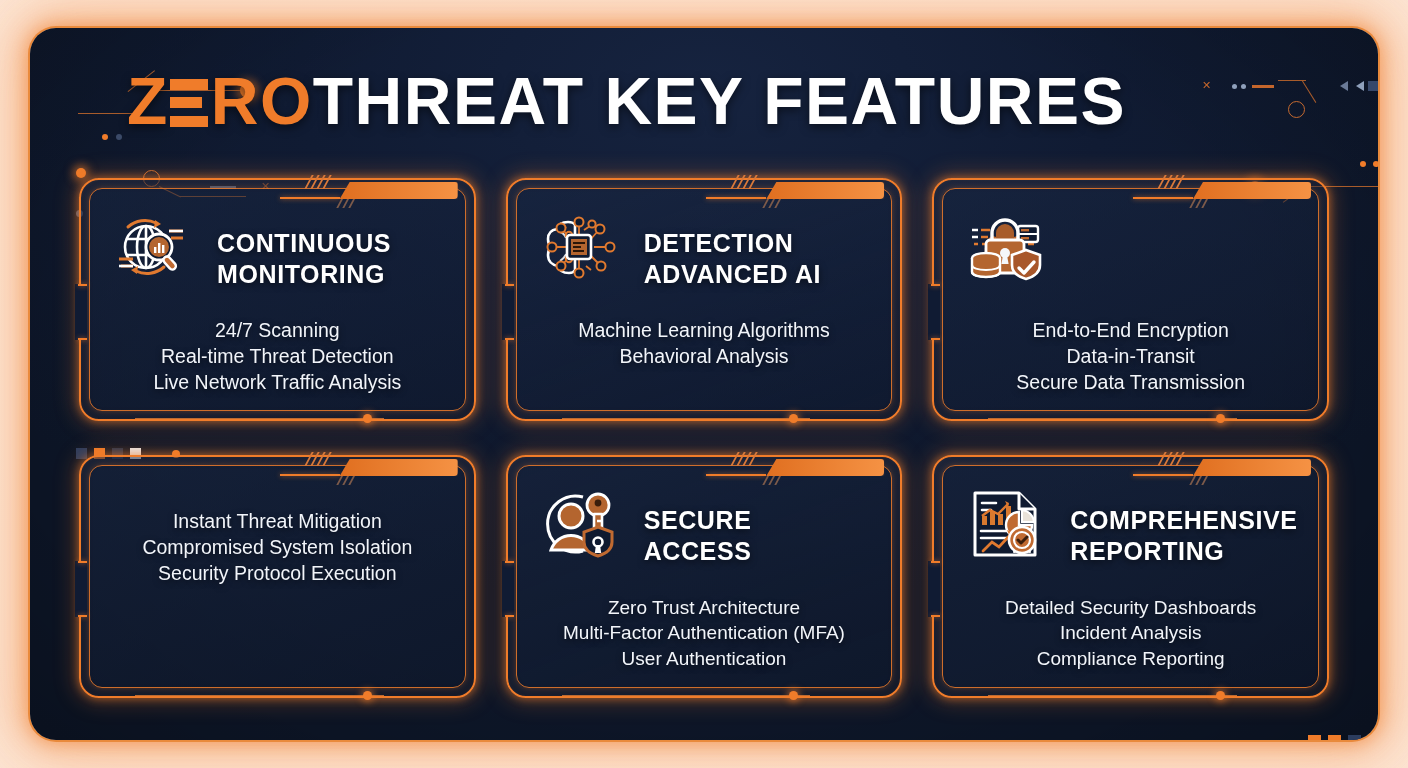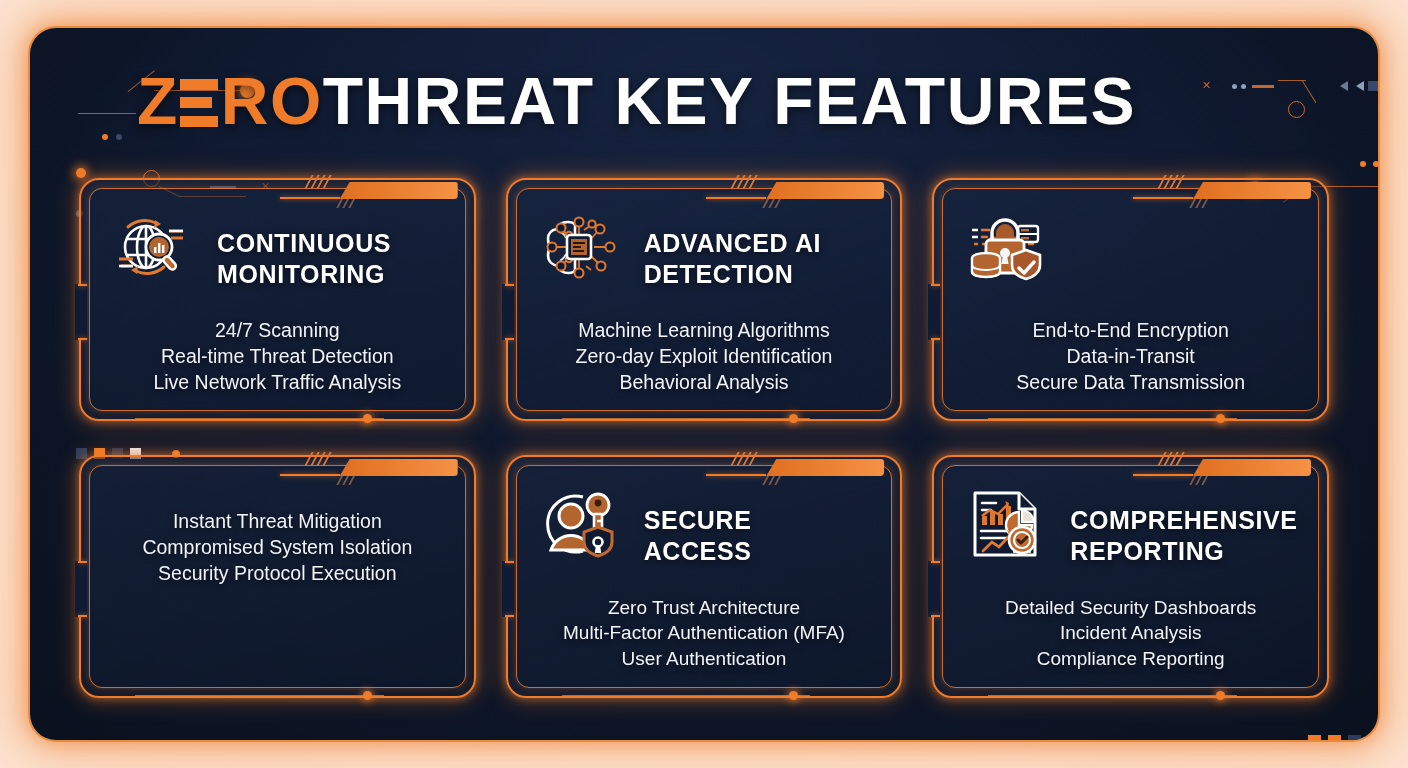--- a/index.html
+++ b/index.html
@@ -53,21 +53,21 @@
     content: "";
     position: absolute; inset: 0;
     border-radius: 26px;
     background: radial-gradient(ellipse 1000px 640px at 50% 45%, rgba(255,255,255,0) 55%, rgba(0,0,0,.30) 100%);
     pointer-events: none;
   }
 
   
   #header {
     position: absolute;
-    left: 16px; top: 40px;
+    left: 6px; top: 40px;
     width: 1181px;
     text-align: center;
     z-index: 6;
   }
 
   #title {
     font-size: 66px;
     font-weight: 700;
     letter-spacing: 1.5px;
     line-height: 1;
@@ -468,27 +468,26 @@
                 <rect x="29" y="29" width="24" height="24" rx="3" fill="#0f1a30" stroke="#ffffff" stroke-width="2.6"></rect>
                 <rect x="33" y="33" width="16" height="16" fill="#b4652f"></rect>
                 <g fill="#2a1508">
                   <rect x="35" y="36" width="12" height="2"></rect>
                   <rect x="35" y="40" width="8" height="2"></rect>
                   <rect x="35" y="44" width="11" height="2"></rect>
                 </g>
               </svg>
             </div>
             <div class="card-title">
+              <div>DETECTION</div>
               <div>ADVANCED AI</div>
-              <div>DETECTION</div>
             </div>
           </div>
           <div class="card-lines">
             <div>Machine Learning Algorithms</div>
-            <div>Zero-day Exploit Identification</div>
             <div>Behavioral Analysis</div>
           </div>
         </div>
       </div>
 
       <div class="card" data-idx="2">
         <div class="frame-outer"></div>
         <div class="frame-inner"></div>
         <div class="notch-left"></div>
         <div class="hash h1">

